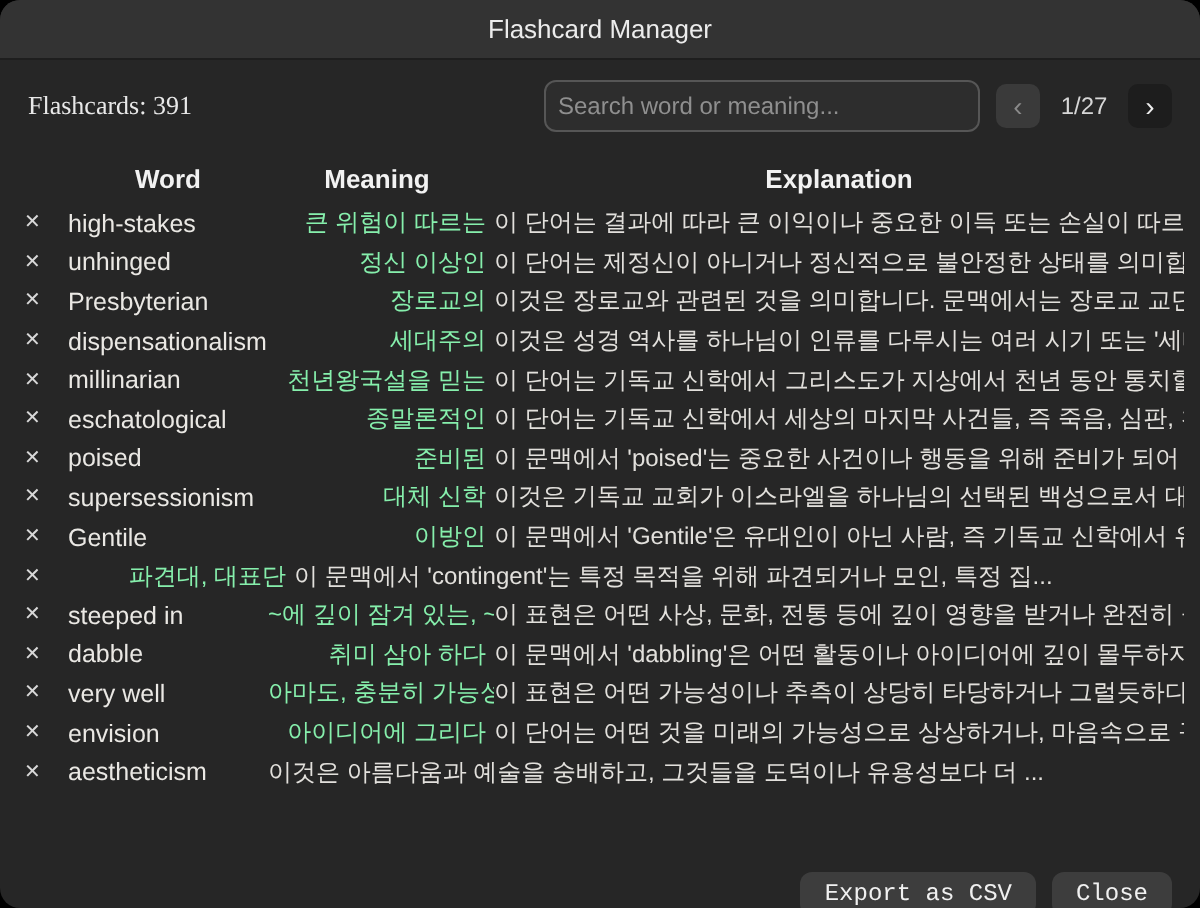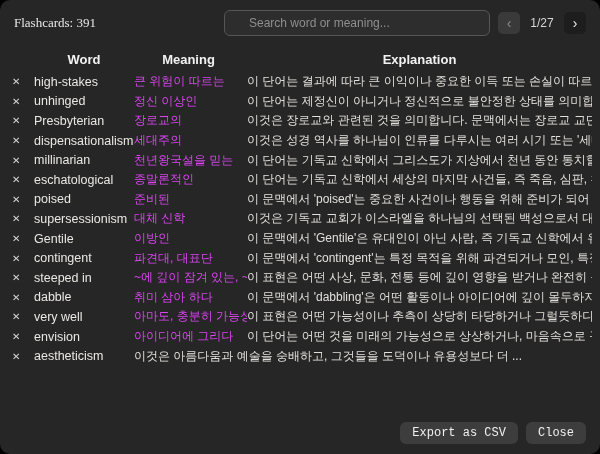--- a/index.html
+++ b/index.html
@@ -38,26 +38,26 @@
   .topbar {
     flex: 0 0 46px;
     display: flex;
     align-items: center;
     justify-content: space-between;
     padding: 0 14px;
   }
   .count { font-size: 13px; color: #e8e8e8; font-family: Liberation Serif, serif; }
   .controls { display: flex; align-items: center; gap: 8px; }
   .search {
-    width: 266px;
+    width: 218px;
     height: 26px;
     background: #2d2d2d;
     border: 1px solid #565656;
     border-radius: 6px;
-    padding: 0 24px;
+    padding: 0 6px;
     font-size: 12px;
     color: #e8e8e8;
     font-family: "Liberation Sans", "DejaVu Sans", sans-serif;
     outline: none;
   }
   .search::placeholder { color: #8f8f8f; }
   .pagebtn {
     width: 22px; height: 22px;
     border: none;
     border-radius: 5px;
@@ -79,21 +79,21 @@
     display: flex;
     flex-direction: column;
     padding: 0 8px 0 12px;
   }
   .thead, .trow { display: flex; align-items: center; }
   .thead { height: 26px; }
   .trow { height: 19.6px; }
   .cell { white-space: nowrap; overflow: hidden; }
   .cell.del { flex: 0 0 22px; }
   .cell.word { flex: 0 0 100px; font-size: 12.5px; color: #eae8e4; }
-  .cell.meaning { flex: 0 0 113px; font-size: 12px; color: #d946ef; padding-right: 4px; }
+  .cell.meaning { flex: 0 0 113px; font-size: 12px; color: #86efac; padding-right: 4px; text-align: right; }
   .cell.expl { flex: 1 1 auto; font-size: 12px; color: #e2e0dc; }
   .thead .th {
     font-weight: bold;
     font-size: 13px;
     color: #f2f2f2;
     text-align: center;
   }
   .delbtn {
     background: transparent;
     border: none;
@@ -125,20 +125,23 @@
     cursor: pointer;
     font-family: Liberation Mono, monospace;
     margin-top: 40px;
   }
 </style>
 </head>
 <body>
 
 <div class="window">
 
+  <div class="titlebar">
+    <span class="title">Flashcard Manager</span>
+  </div>
 
   <div class="topbar">
     <span class="count">Flashcards: 391</span>
     <div class="controls">
       <input type="text" class="search" placeholder="Search word or meaning..." style="">
       <button class="pagebtn prev">
         <span>‹</span>
       </button>
       <span class="pagelabel">1/27</span>
       <button class="pagebtn next">
@@ -204,21 +207,20 @@
           <span class="cell expl">이것은 기독교 교회가 이스라엘을 하나님의 선택된 백성으로서 대체했다...</span>
         </div>
         <div class="trow">
           <button class="cell del delbtn">✕</button>
           <span class="cell word">Gentile</span>
           <span class="cell meaning">이방인</span>
           <span class="cell expl">이 문맥에서 'Gentile'은 유대인이 아닌 사람, 즉 기독교 신학에서 유대 민...</span>
         </div>
         <div class="trow">
           <button class="cell del delbtn">✕</button>
-          <span class="cell word">contingent</span>
           <span class="cell meaning">파견대, 대표단</span>
           <span class="cell expl">이 문맥에서 'contingent'는 특정 목적을 위해 파견되거나 모인, 특정 집...</span>
         </div>
         <div class="trow">
           <button class="cell del delbtn">✕</button>
           <span class="cell word">steeped in</span>
           <span class="cell meaning">~에 깊이 잠겨 있는, ~...</span>
           <span class="cell expl">이 표현은 어떤 사상, 문화, 전통 등에 깊이 영향을 받거나 완전히 몰두되...</span>
         </div>
         <div class="trow">

